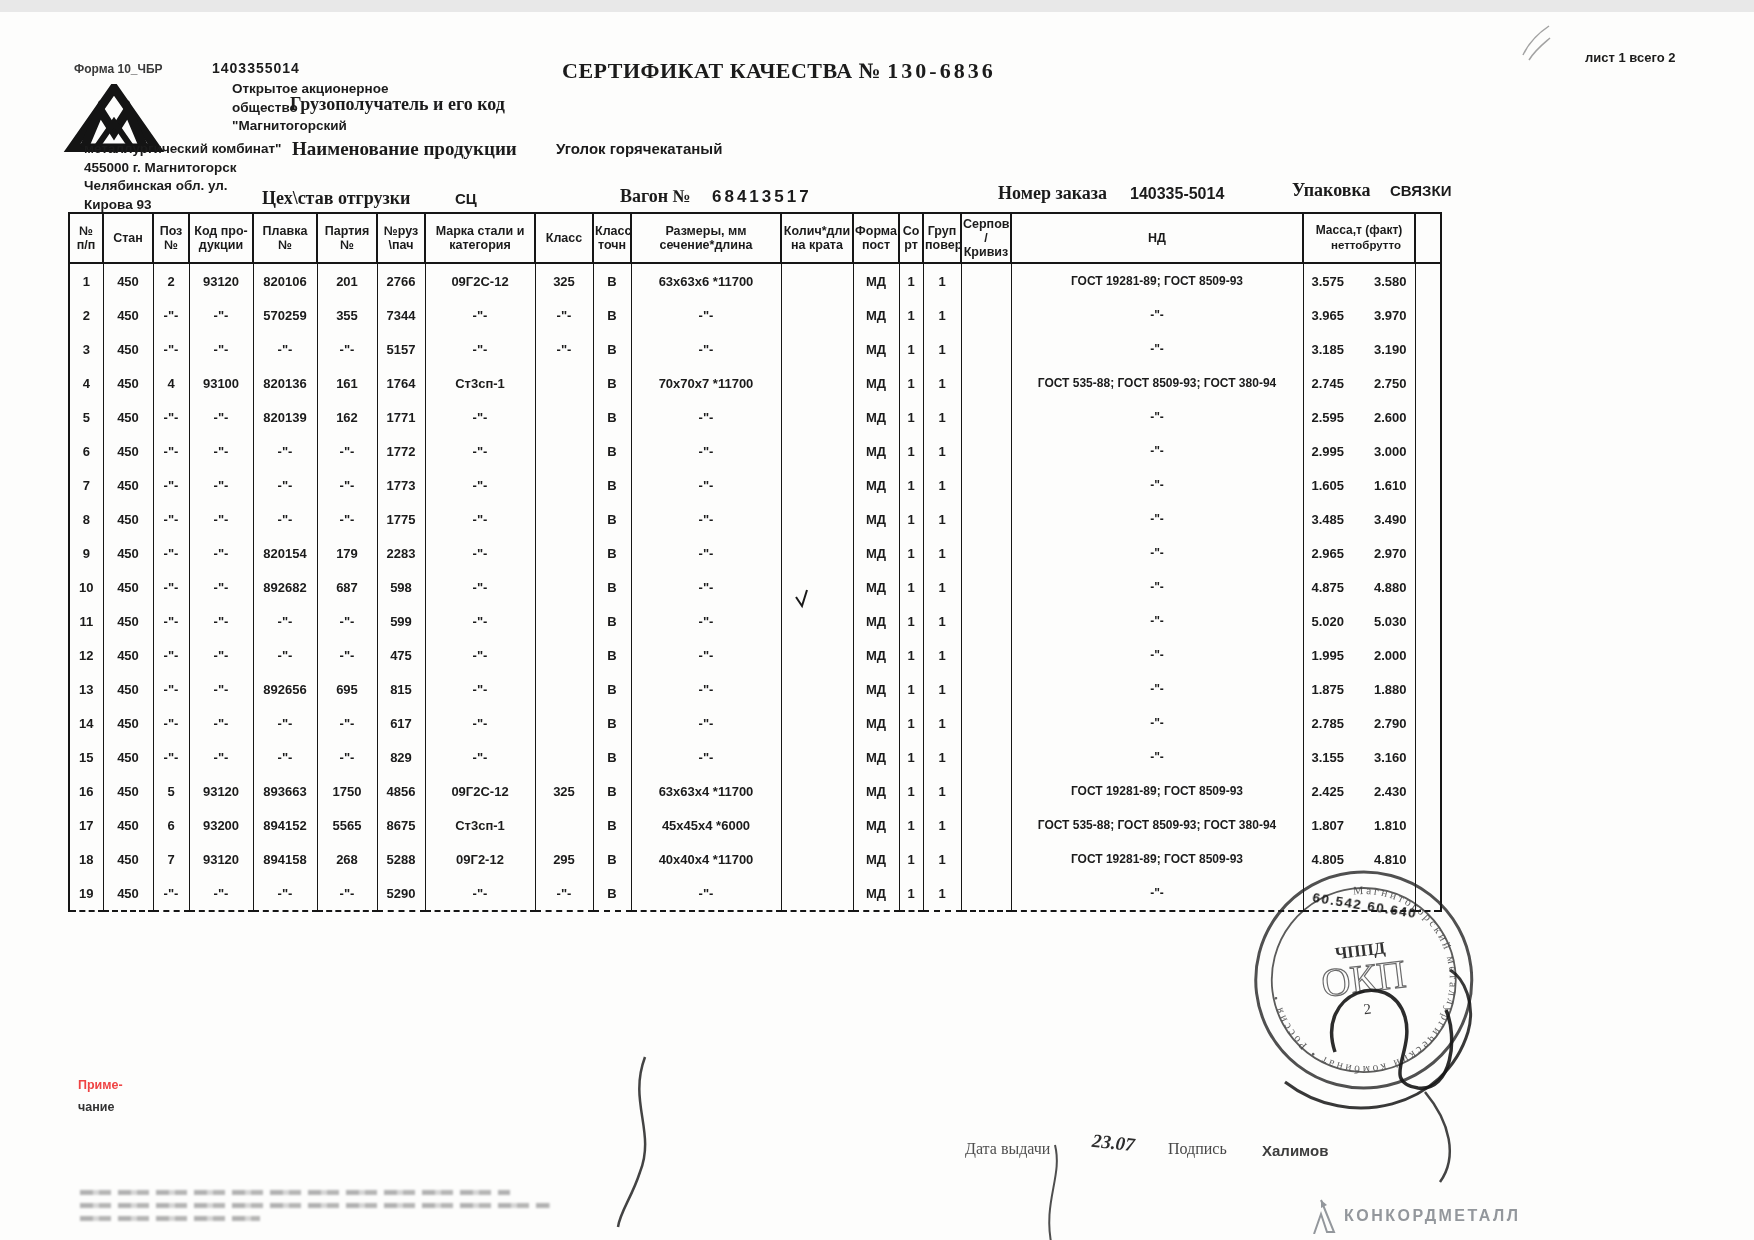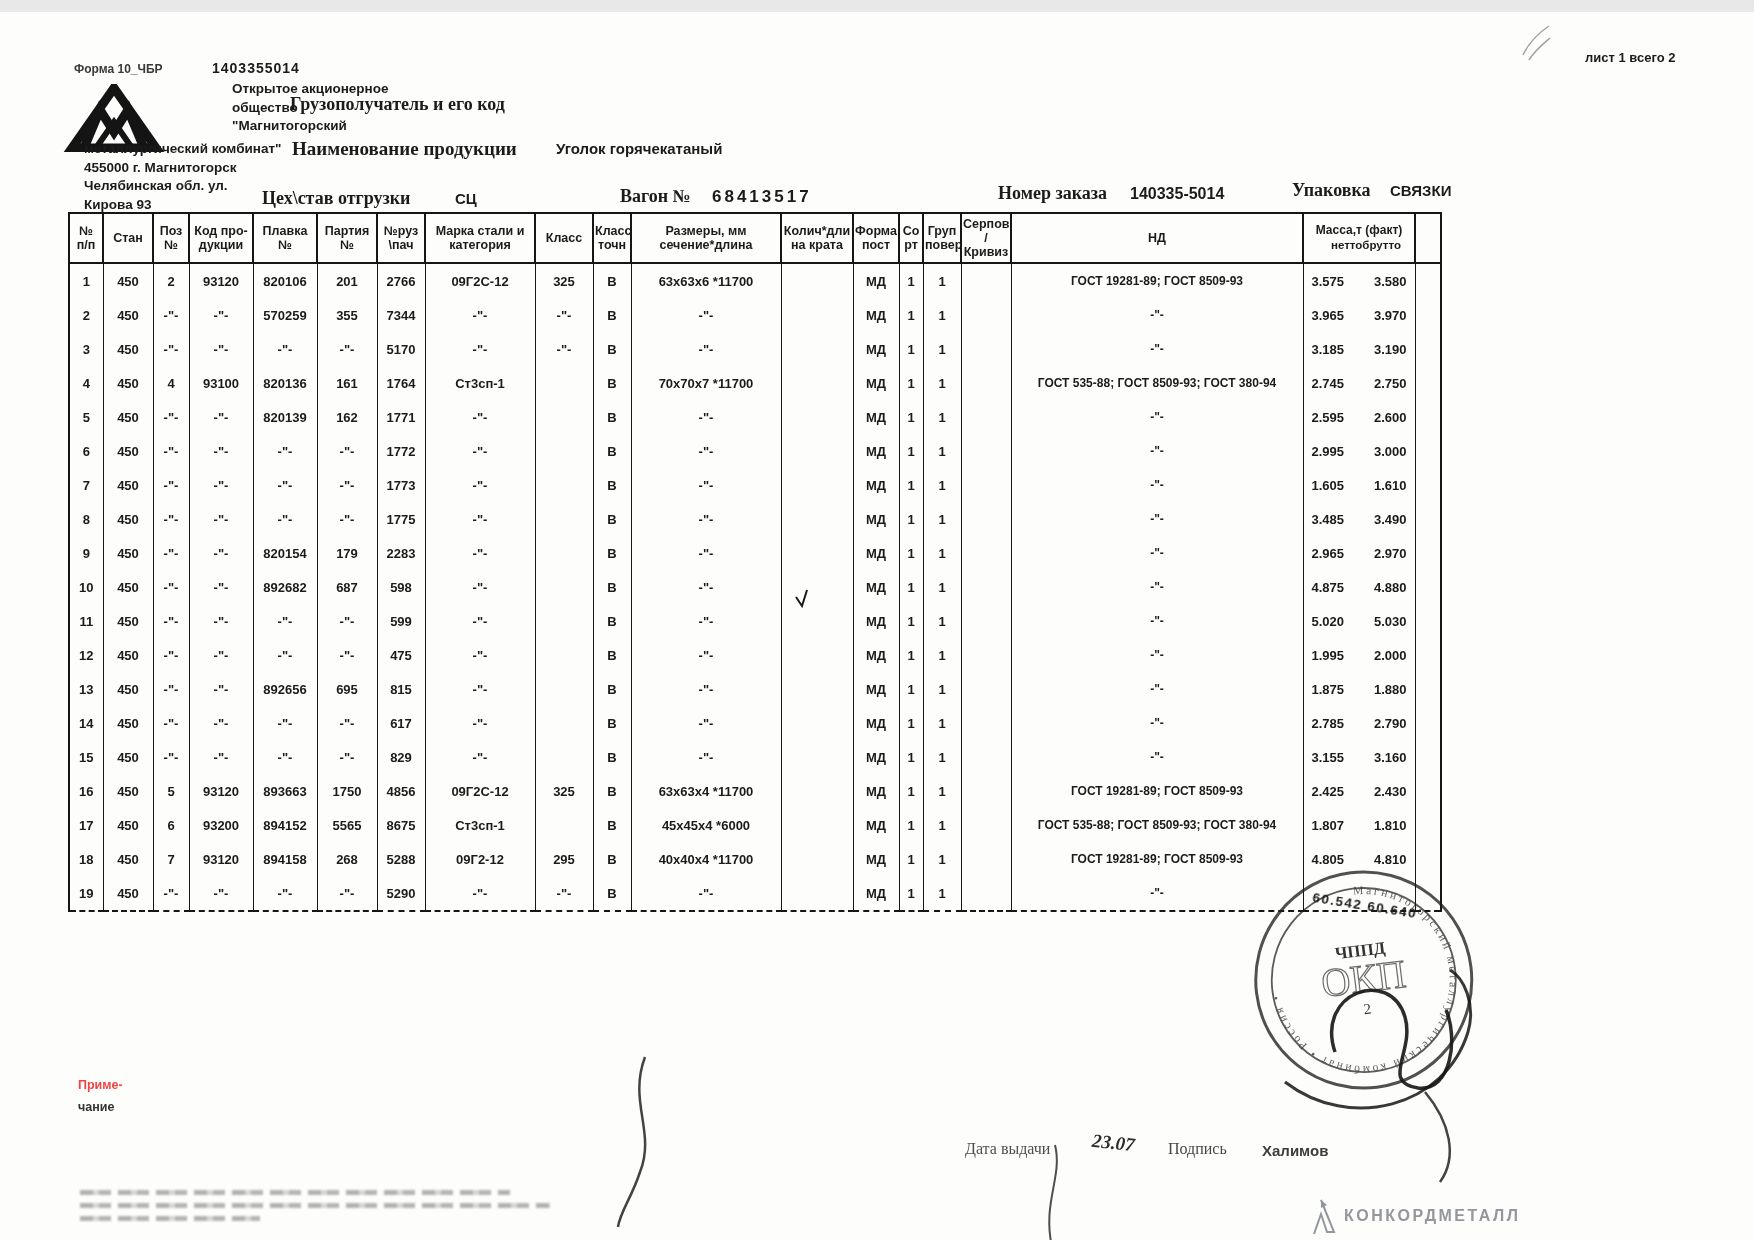--- a/index.html
+++ b/index.html
@@ -78,20 +78,23 @@
 
   svg text{font-family:"Liberation Serif",serif;}
 </style>
 </head>
 <body>
 
 <div class="page">
 
   <div class="abs form-label">Форма 10_ЧБР</div>
   <div class="abs doc-code">1403355014</div>
+  <div class="abs doc-title serif">
+    <span>СЕРТИФИКАТ КАЧЕСТВА №</span><span class="cert-no">130-6836</span>
+  </div>
   <div class="abs sheet-info">лист 1 всего 2</div>
 
   <div class="abs logo-box">
     <svg width="150" height="68" viewBox="0 0 150 68">
       <path d="M10 64 L52 4 L94 64 Z" fill="none" stroke="#141414" stroke-width="9"></path>
       <path d="M22 64 L38 26 L52 48 L66 26 L82 64" fill="none" stroke="#141414" stroke-width="9"></path>
       <path d="M34 64 L52 38 L70 64" fill="none" stroke="#141414" stroke-width="6"></path>
     </svg>
   </div>
 
@@ -271,21 +274,21 @@
           </td>
           <td></td>
         </tr>
         <tr>
           <td>3</td>
           <td>450</td>
           <td>-"-</td>
           <td>-"-</td>
           <td>-"-</td>
           <td>-"-</td>
-          <td>5170</td>
+          <td>5157</td>
           <td>-"-</td>
           <td>-"-</td>
           <td>В</td>
           <td>-"-</td>
           <td></td>
           <td>МД</td>
           <td>1</td>
           <td>1</td>
           <td></td>
           <td class="nd">-"-</td>

